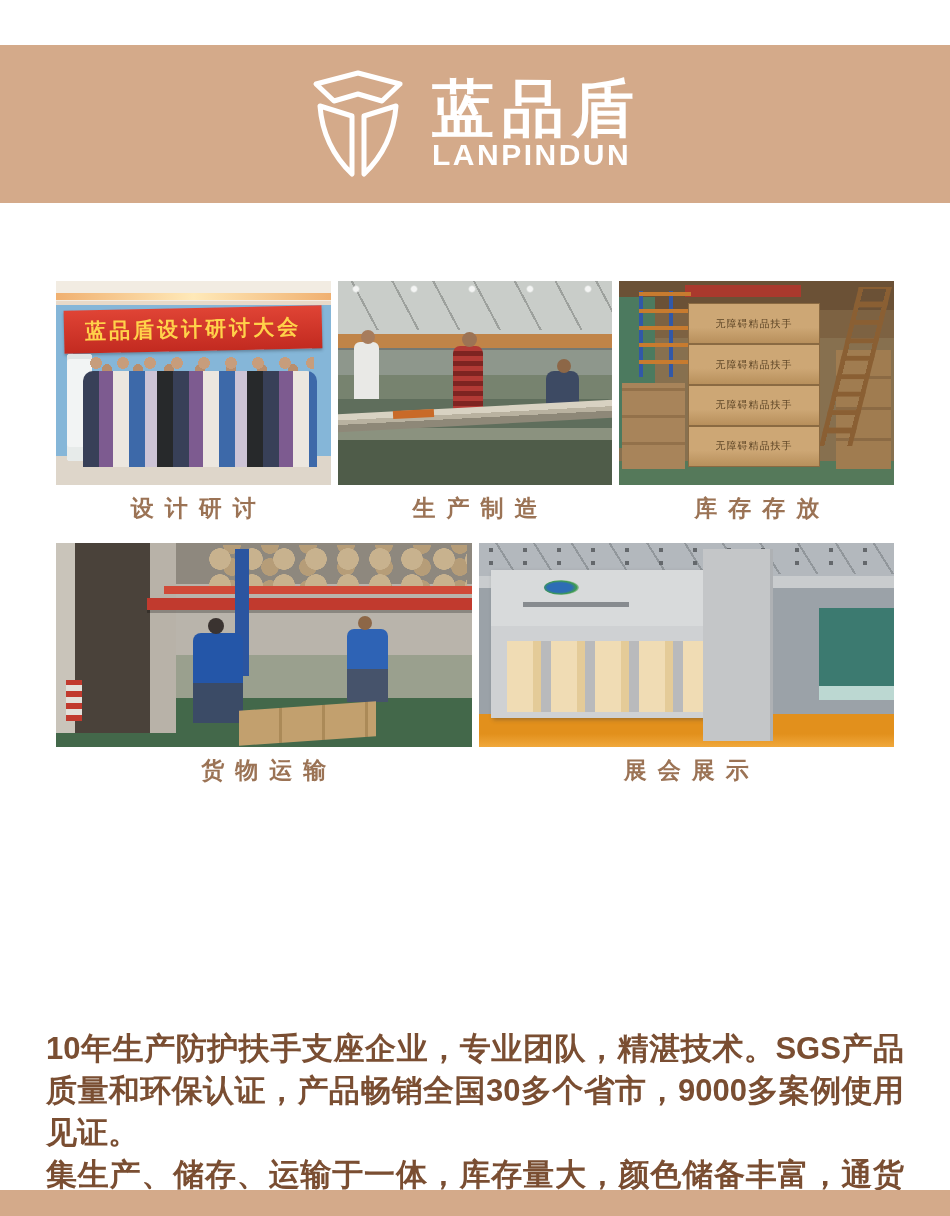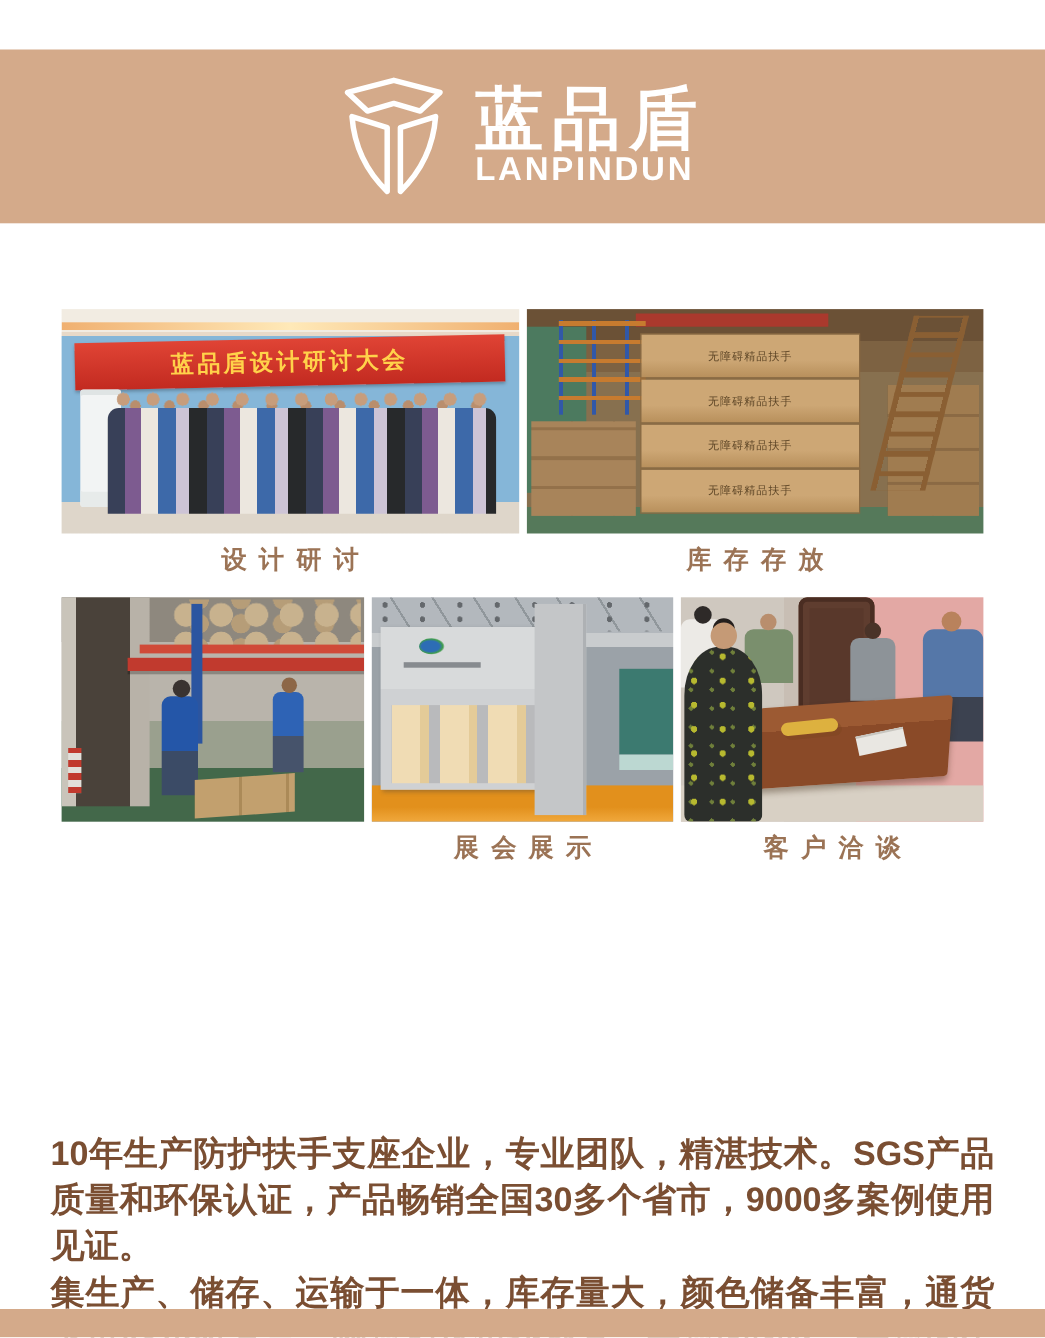--- a/index.html
+++ b/index.html
@@ -184,20 +184,32 @@
           <div class="banner">
             <span>蓝品盾设计研讨大会</span>
           </div>
           <div class="ac"></div>
           <div class="heads"></div>
           <div class="crowd"></div>
         </div>
         <figcaption class="cap">设计研讨</figcaption>
       </figure>
 
+      <figure class="cell">
+        <div class="photo ph2">
+          <div class="lights"></div>
+          <div class="orange-beam"></div>
+          <div class="worker-white"></div>
+          <div class="worker-red"></div>
+          <div class="worker-blue"></div>
+          <div class="pipes"></div>
+          <div class="pipe-orange"></div>
+        </div>
+        <figcaption class="cap">生产制造</figcaption>
+      </figure>
 
       <figure class="cell">
         <div class="photo ph3">
           <div class="redstrip"></div>
           <div class="greenwall"></div>
           <div class="rack"></div>
           <div class="sideL"></div>
           <div class="sideR"></div>
           <div class="ladder"></div>
           <div class="stack">
@@ -224,52 +236,38 @@
         <div class="photo ph4">
           <div class="truck"></div>
           <div class="sacks"></div>
           <div class="mezzf"></div>
           <div class="mezz"></div>
           <div class="post"></div>
           <div class="w1"></div>
           <div class="w2"></div>
           <div class="bx"></div>
         </div>
+        <figcaption class="cap">货物运输</figcaption>
       </figure>
 
       <figure class="cell">
         <div class="photo ph5">
           <div class="spots"></div>
           <div class="teal"></div>
           <div class="floor"></div>
           <div class="booth">
             <div class="niches"></div>
             <div class="dot"></div>
             <div class="sign"></div>
           </div>
           <div class="col"></div>
         </div>
         <figcaption class="cap">展会展示</figcaption>
       </figure>
 
-      <figure class="cell">
-        <div class="photo ph6">
-          <div class="floor"></div>
-          <div class="door"></div>
-          <div class="m1"></div>
-          <div class="m2"></div>
-          <div class="m3"></div>
-          <div class="m4"></div>
-          <div class="table"></div>
-          <div class="rail"></div>
-          <div class="paper"></div>
-          <div class="woman"></div>
-        </div>
-        <figcaption class="cap">客户洽谈</figcaption>
-      </figure>
     </div>
 
   </section>
 
   <section class="about">
     <p>10年生产防护扶手支座企业，专业团队，精湛技术。SGS产品质量和环保认证，产品畅销全国30多个省市，9000多案例使用见证。</p>
     <p>集生产、储存、运输于一体，库存量大，颜色储备丰富，通货下单48小时发货，物流损坏免费补发。一流的团队，一流的生产工艺，完善的售后系统。</p>
 
   </section>
 

